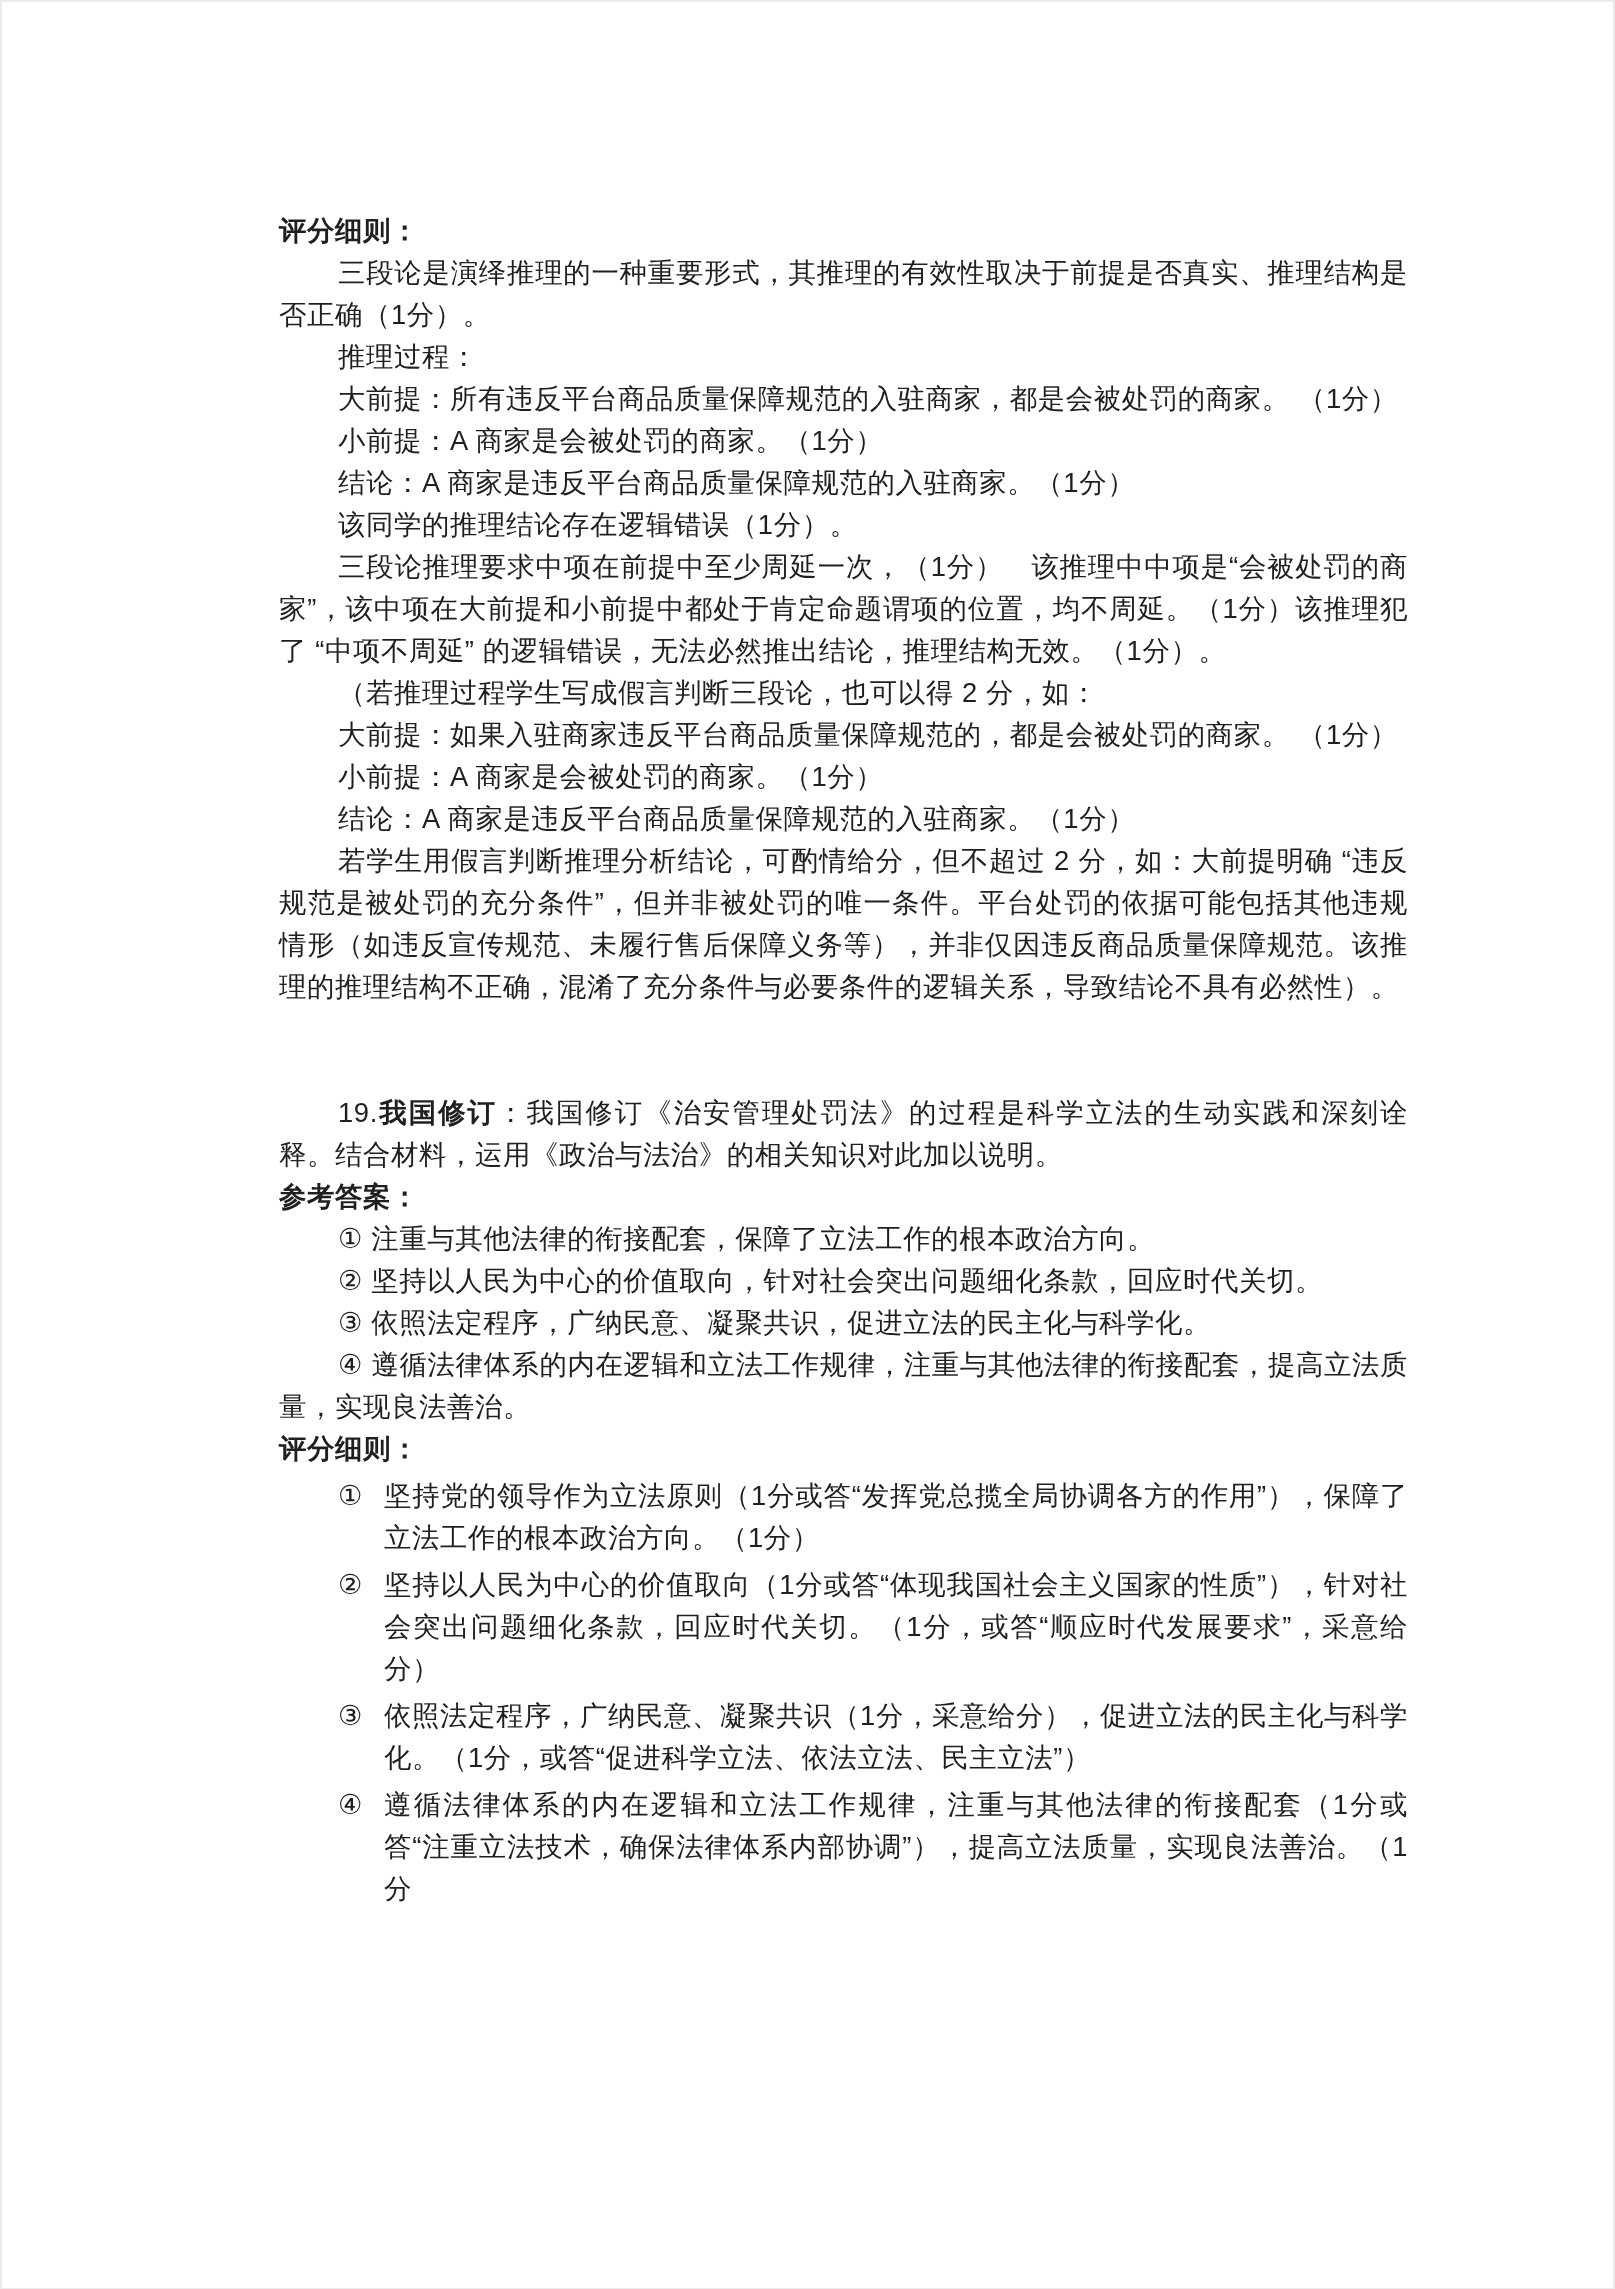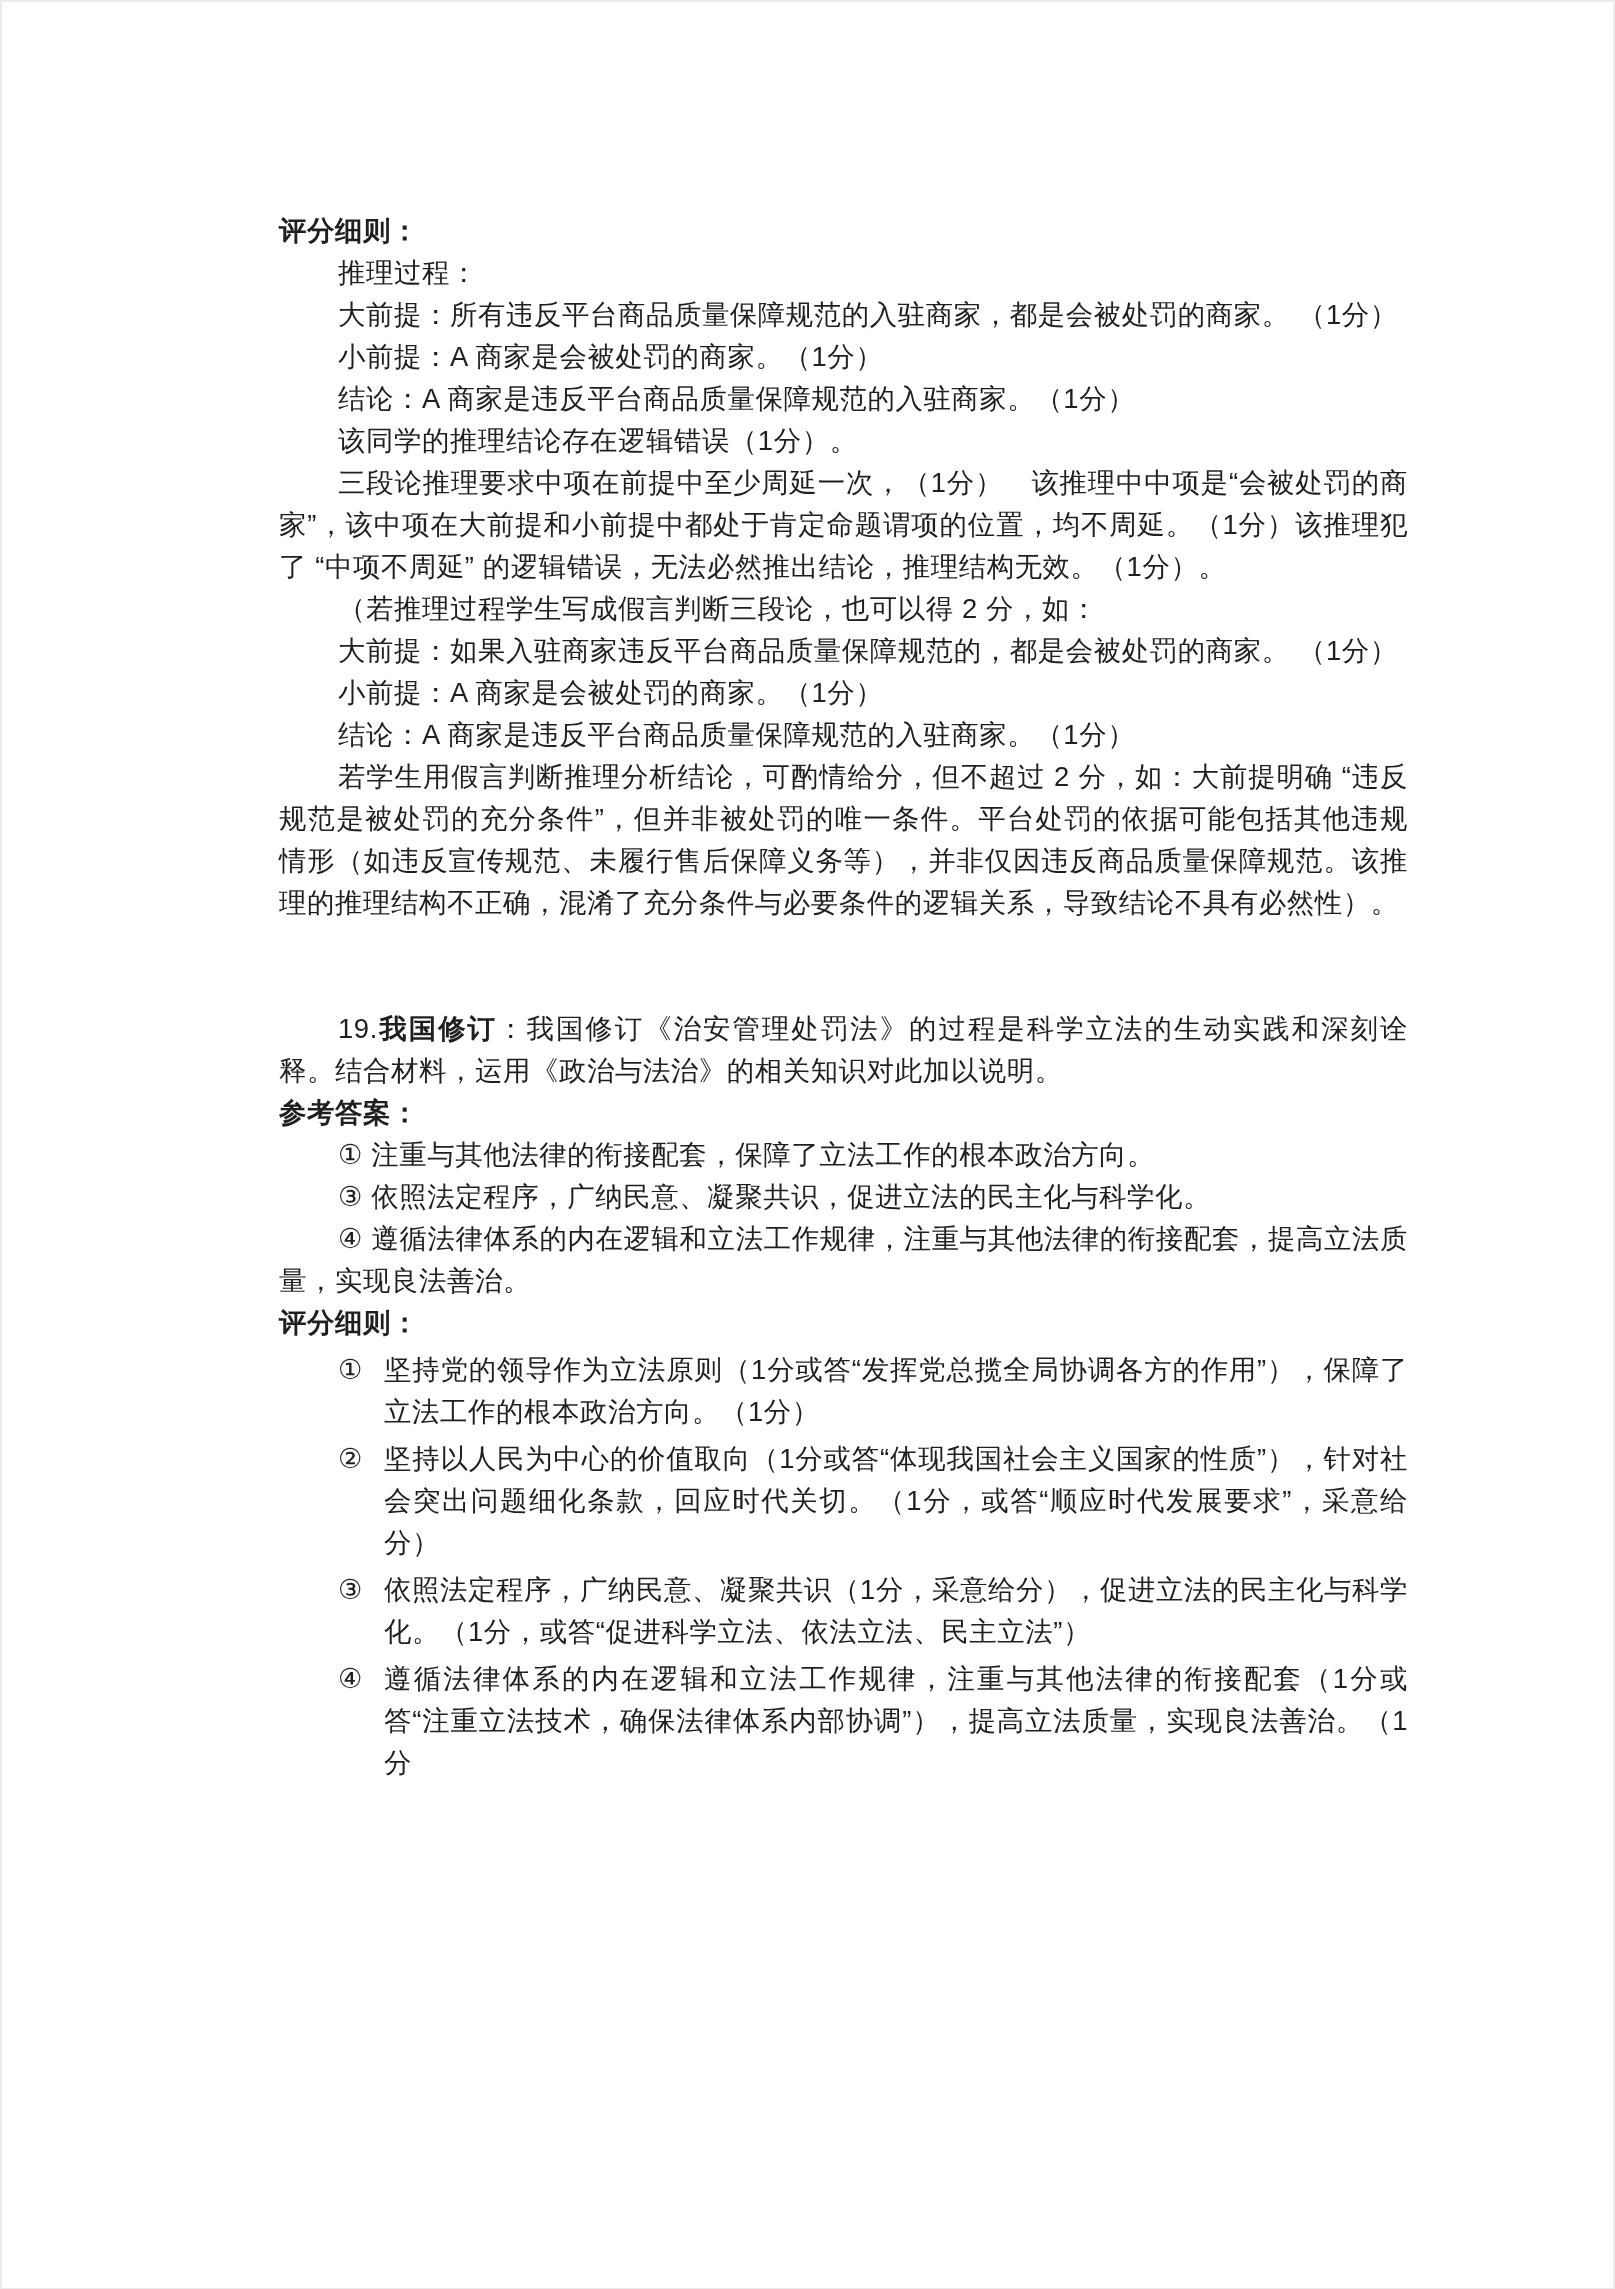--- a/index.html
+++ b/index.html
@@ -58,35 +58,37 @@
   .b {
     font-weight: 700;
   }
 </style>
 </head>
 <body>
 
 <div class="page">
   <div class="content">
       <div class="para heading"><span class="b">评分细则：</span></div>
+      <div class="para indent"><span>三段论是演绎推理的一种重要形式，其推理的有效性取决于前提是否真实、推理结构是否正确（1分）。</span></div>
       <div class="para indent"><span>推理过程：</span></div>
       <div class="para indent"><span>大前提：所有违反平台商品质量保障规范的入驻商家，都是会被处罚的商家。 （1分）</span></div>
       <div class="para indent"><span>小前提：A 商家是会被处罚的商家。（1分）</span></div>
       <div class="para indent"><span>结论：A 商家是违反平台商品质量保障规范的入驻商家。（1分）</span></div>
       <div class="para indent"><span>该同学的推理结论存在逻辑错误（1分）。</span></div>
       <div class="para indent"><span>三段论推理要求中项在前提中至少周延一次，（1分）　该推理中中项是“会被处罚的商家”，该中项在大前提和小前提中都处于肯定命题谓项的位置，均不周延。（1分）该推理犯了 “中项不周延” 的逻辑错误，无法必然推出结论，推理结构无效。（1分）。</span></div>
       <div class="para indent"><span>（若推理过程学生写成假言判断三段论，也可以得 2 分，如：</span></div>
       <div class="para indent"><span>大前提：如果入驻商家违反平台商品质量保障规范的，都是会被处罚的商家。 （1分）</span></div>
       <div class="para indent"><span>小前提：A 商家是会被处罚的商家。（1分）</span></div>
       <div class="para indent"><span>结论：A 商家是违反平台商品质量保障规范的入驻商家。（1分）</span></div>
       <div class="para indent"><span>若学生用假言判断推理分析结论，可酌情给分，但不超过 2 分，如：大前提明确 “违反规范是被处罚的充分条件”，但并非被处罚的唯一条件。平台处罚的依据可能包括其他违规情形（如违反宣传规范、未履行售后保障义务等），并非仅因违反商品质量保障规范。该推理的推理结构不正确，混淆了充分条件与必要条件的逻辑关系，导致结论不具有必然性）。</span></div>
       <div class="para spacer"></div>
       <div class="para indent"><span>19.</span><span class="b">我国修订</span><span>：我国修订《治安管理处罚法》的过程是科学立法的生动实践和深刻诠释。结合材料，运用《政治与法治》的相关知识对此加以说明。</span></div>
       <div class="para heading"><span class="b">参考答案：</span></div>
       <div class="para indent"><span>① 注重与其他法律的衔接配套，保障了立法工作的根本政治方向。</span></div>
+      <div class="para indent"><span>② 坚持以人民为中心的价值取向，针对社会突出问题细化条款，回应时代关切。</span></div>
       <div class="para indent"><span>③ 依照法定程序，广纳民意、凝聚共识，促进立法的民主化与科学化。</span></div>
       <div class="para indent"><span>④ 遵循法律体系的内在逻辑和立法工作规律，注重与其他法律的衔接配套，提高立法质量，实现良法善治。</span></div>
       <div class="para heading"><span class="b">评分细则：</span></div>
       <div class="para item">
         <span class="num">①</span>
         <span class="txt"><span>坚持党的领导作为立法原则（1分或答“发挥党总揽全局协调各方的作用”），保障了立法工作的根本政治方向。（1分）</span></span>
       </div>
       <div class="para item">
         <span class="num">②</span>
         <span class="txt"><span>坚持以人民为中心的价值取向（1分或答“体现我国社会主义国家的性质”），针对社会突出问题细化条款，回应时代关切。（1分，或答“顺应时代发展要求”，采意给分）</span></span>

